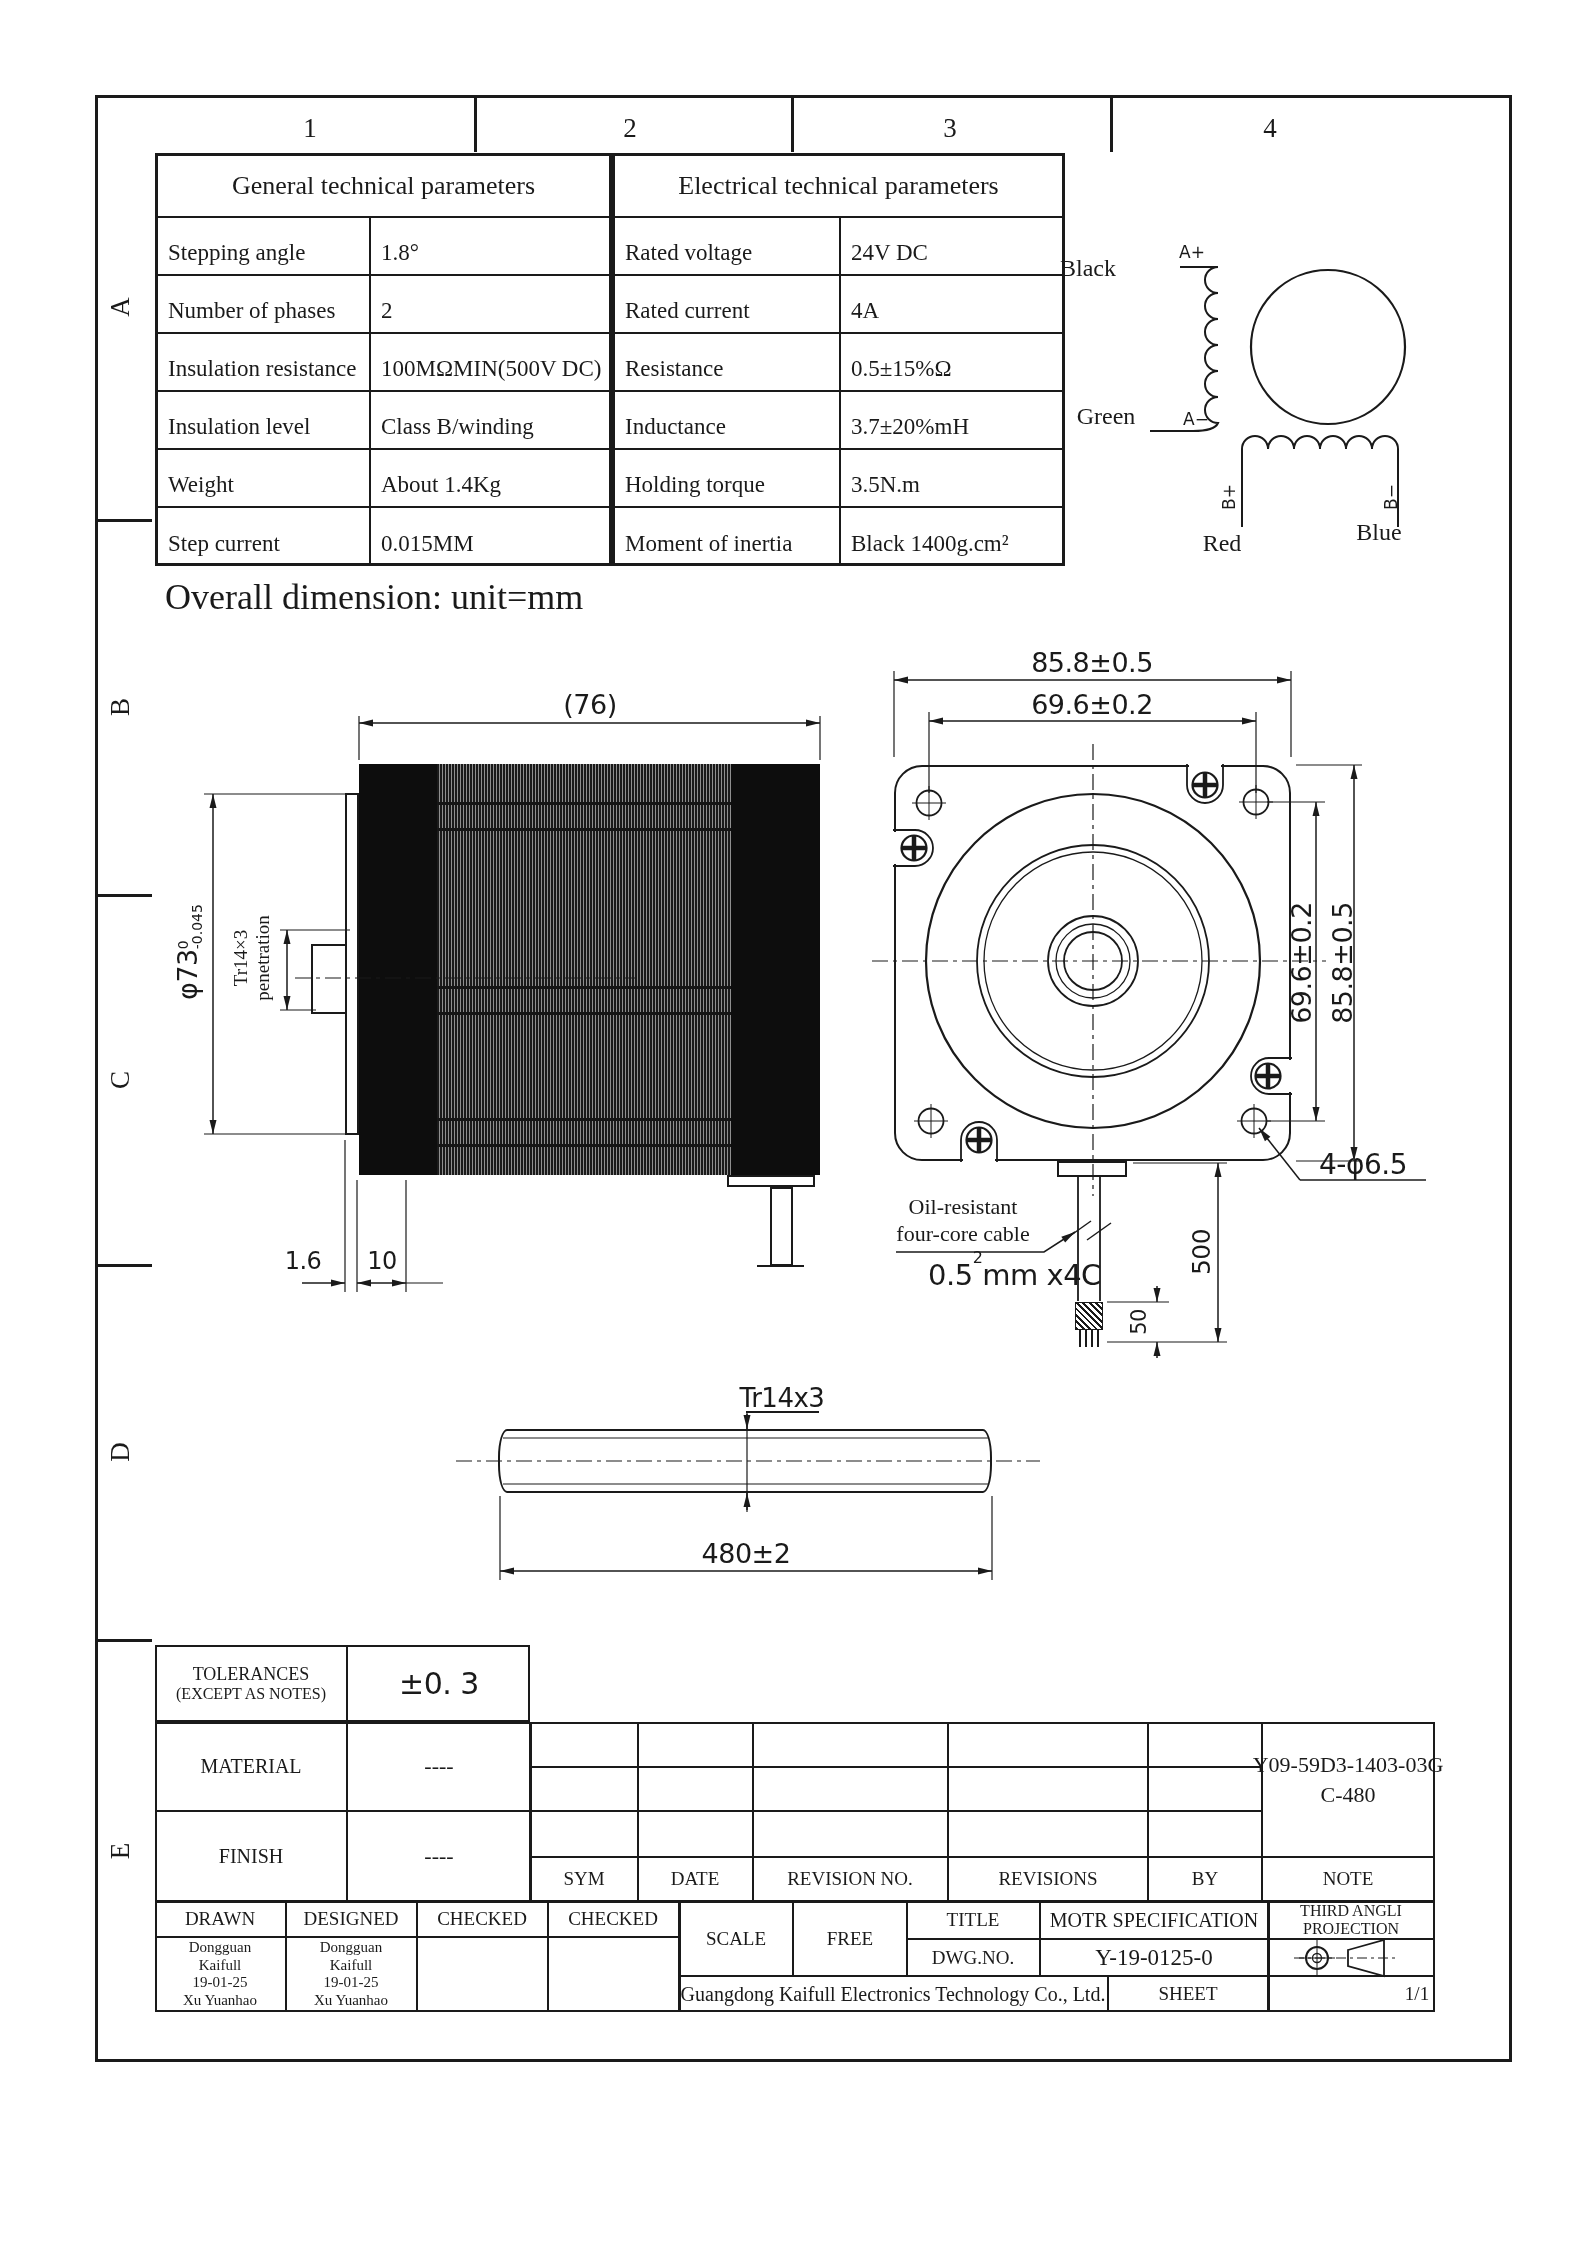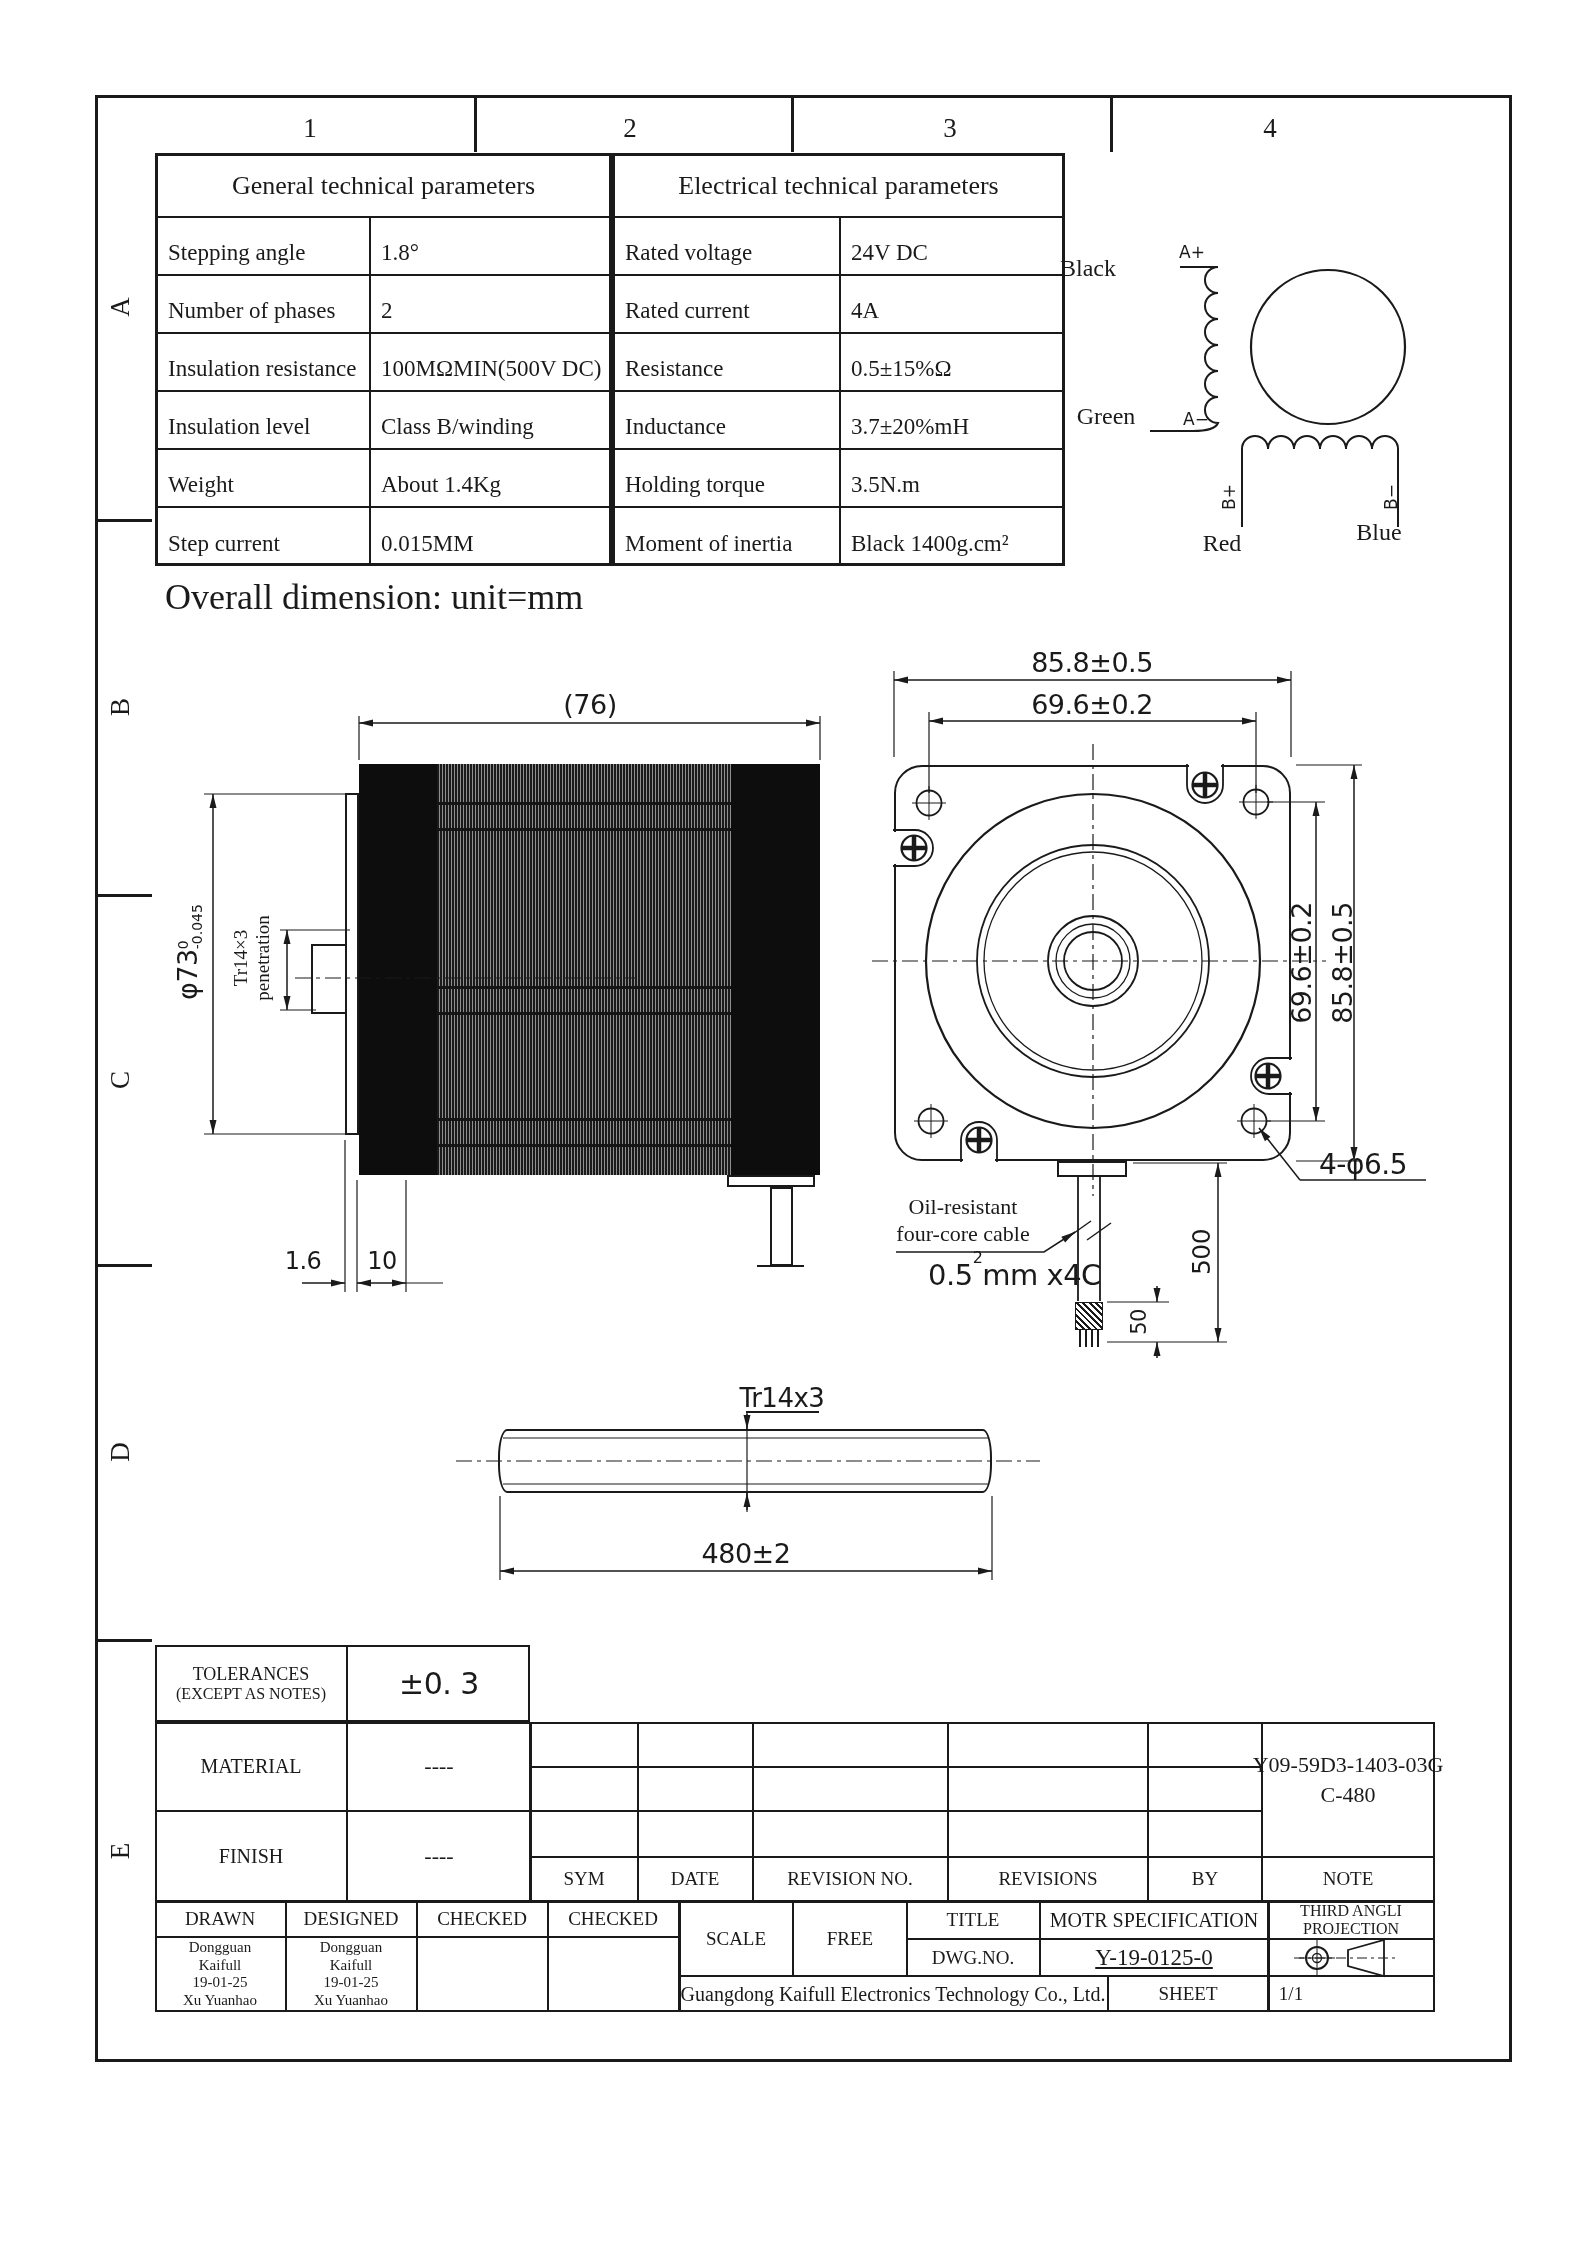--- a/index.html
+++ b/index.html
@@ -272,24 +272,24 @@
 Kaifull
 19-01-25
 Xu Yuanhao</div>
   <div class="abs cc tb" style="left:736px;top:1939px;">SCALE</div>
   <div class="abs cc tb" style="left:850px;top:1939px;">FREE</div>
   <div class="abs cc tb" style="left:973px;top:1920px;">TITLE</div>
   <div class="abs cc" style="left:1154px;top:1920px;font-size:20px;">MOTR SPECIFICATION</div>
   <div class="abs cc pre" style="left:1351px;top:1920px;font-size:16px;line-height:18px;text-align:center;">THIRD ANGLI
 PROJECTION</div>
   <div class="abs cc tb" style="left:973px;top:1958px;">DWG.NO.</div>
-  <div class="abs cc" style="left:1154px;top:1958px;font-size:23px;text-decoration:underline;">Y-19-0125-0</div>
+  <div class="abs cc" style="left:1154px;top:1958px;font-size:23px;">Y-19-0125-0</div>
   <div class="abs cc" style="left:893px;top:1994px;font-size:20px;">Guangdong Kaifull Electronics Technology Co., Ltd.</div>
   <div class="abs cc tb" style="left:1188px;top:1994px;">SHEET</div>
-  <div class="abs cc tb" style="left:1291px;top:1994px;">1/1</div>
+  <div class="abs cc tb" style="left:1417px;top:1994px;">1/1</div>
 
   <svg width="1588" height="2245" viewBox="0 0 1588 2245">
     <defs>
       <marker id="arw" markerWidth="16" markerHeight="10" refX="15" refY="5" orient="auto-start-reverse" markerUnits="userSpaceOnUse">
         <path d="M15,5 L1,1.5 L1,8.5 Z" fill="#1a1a1a"></path>
       </marker>
     </defs>
 
     <g stroke="#1a1a1a" fill="none">
       <circle cx="1328" cy="347" r="77" stroke-width="2.2"></circle>

